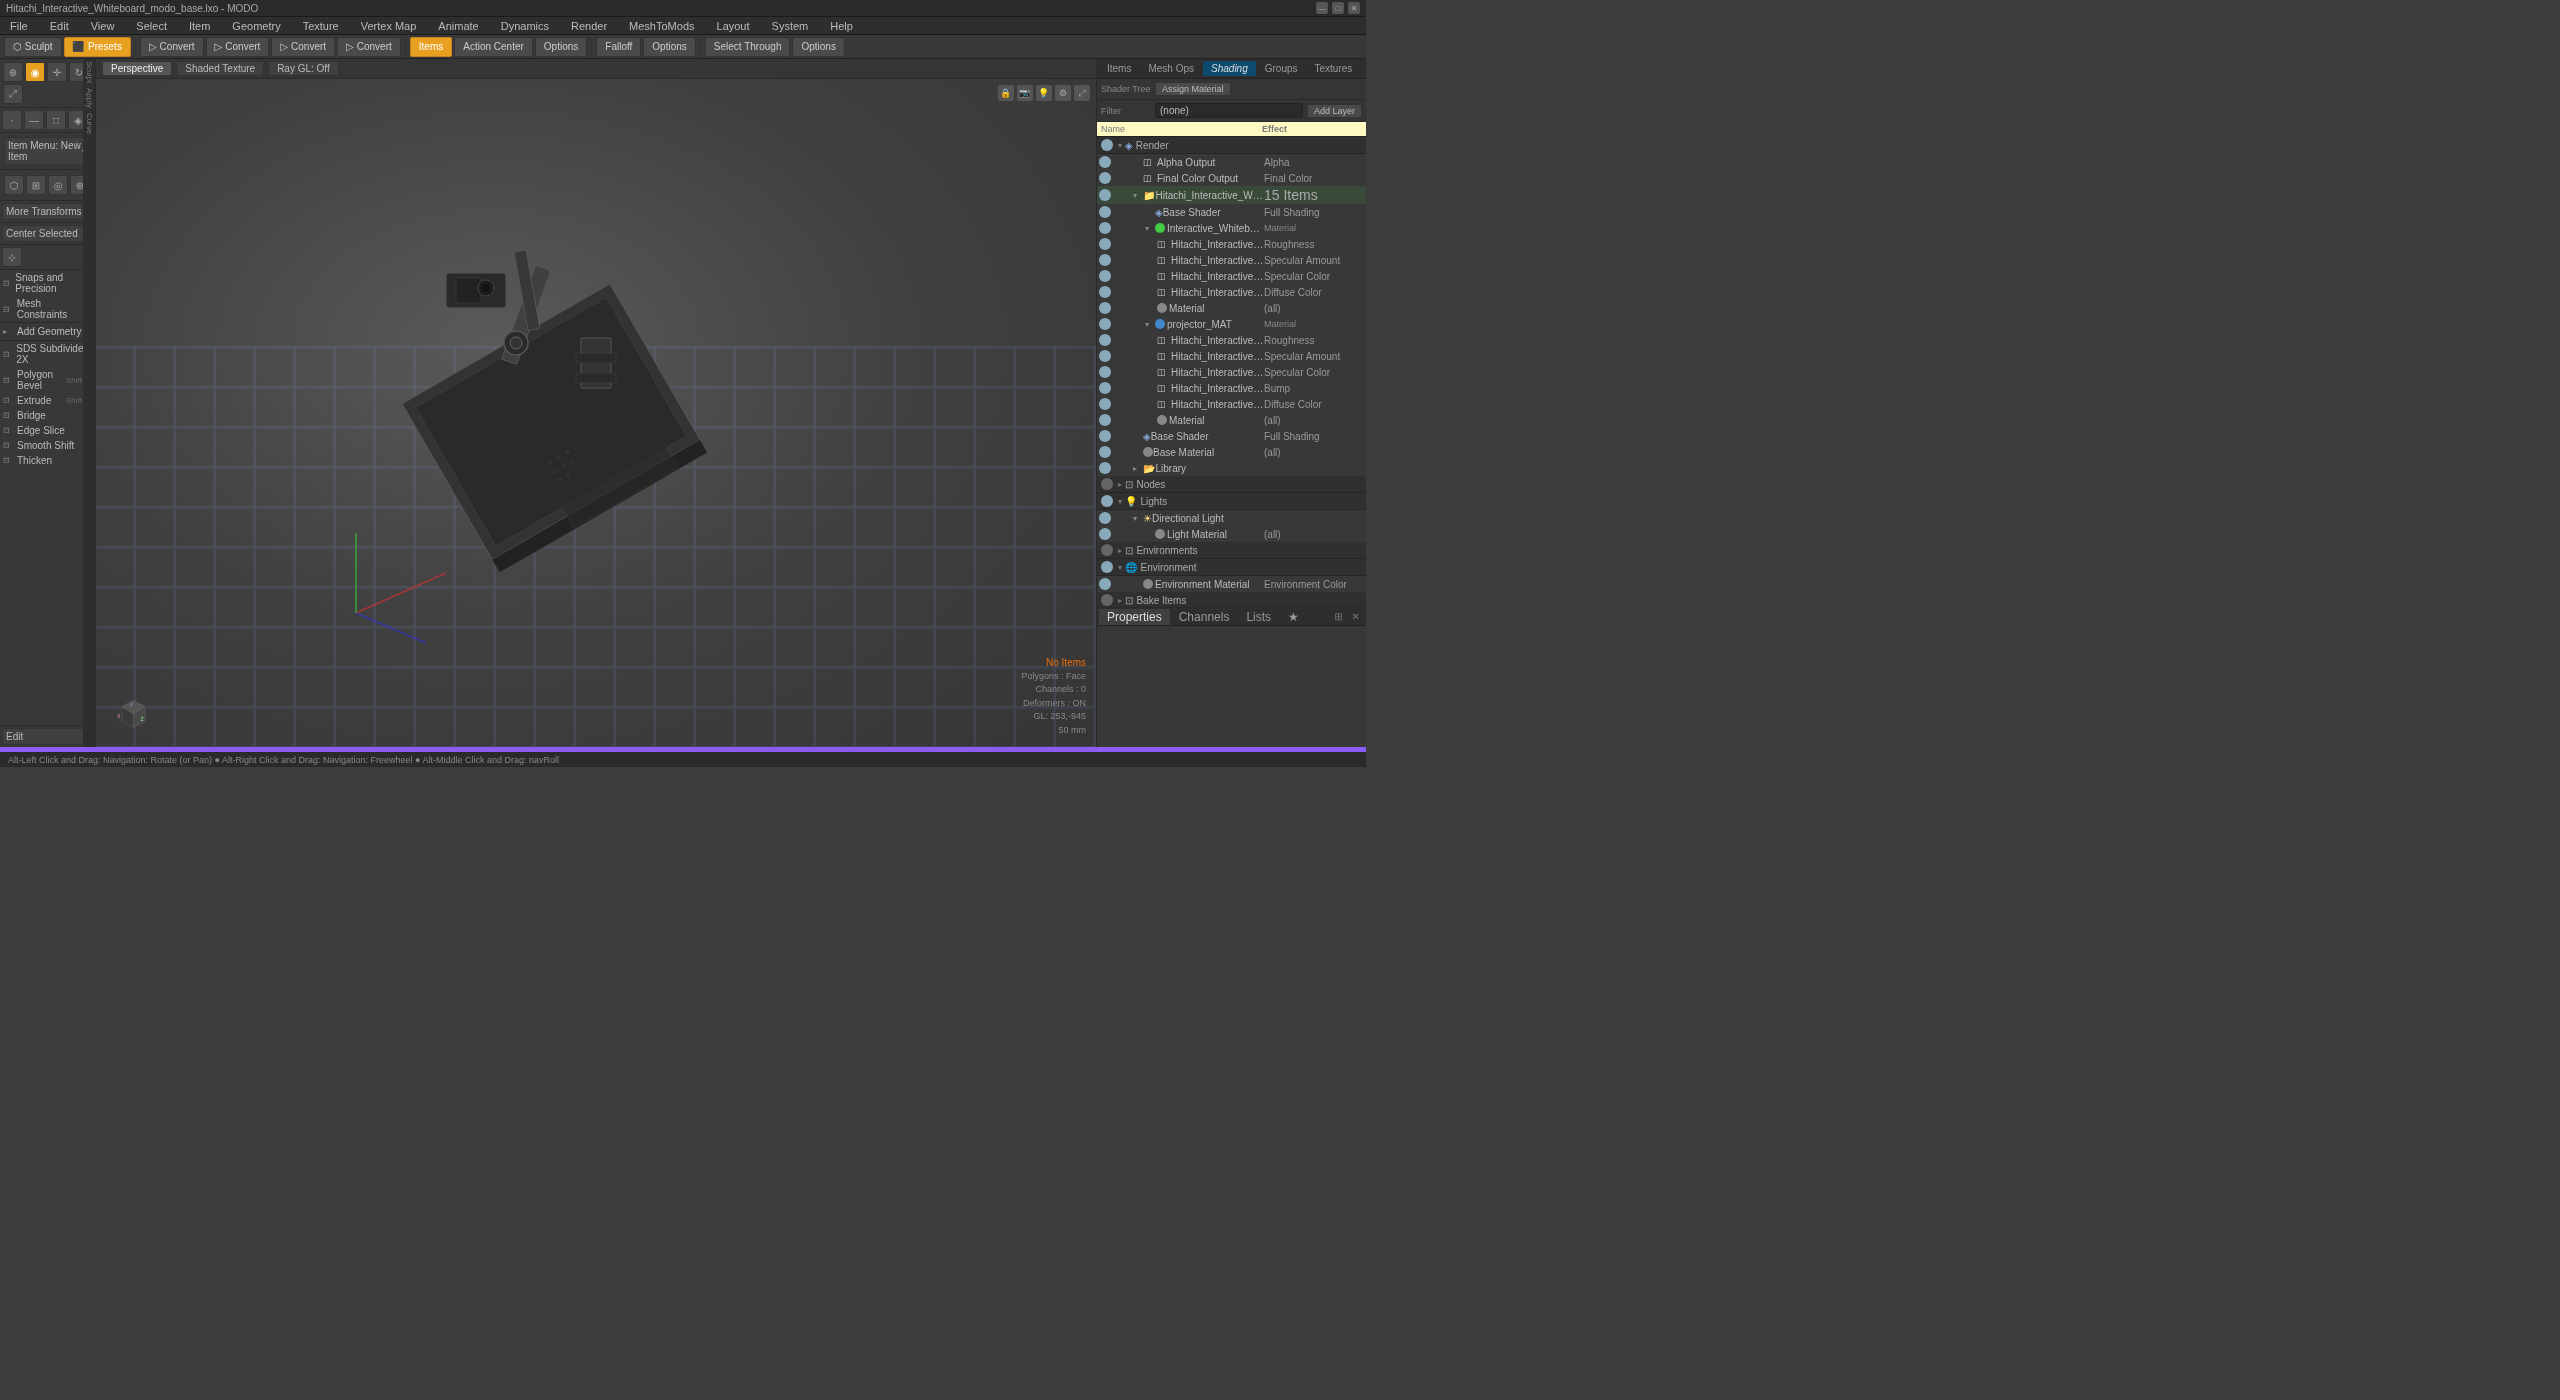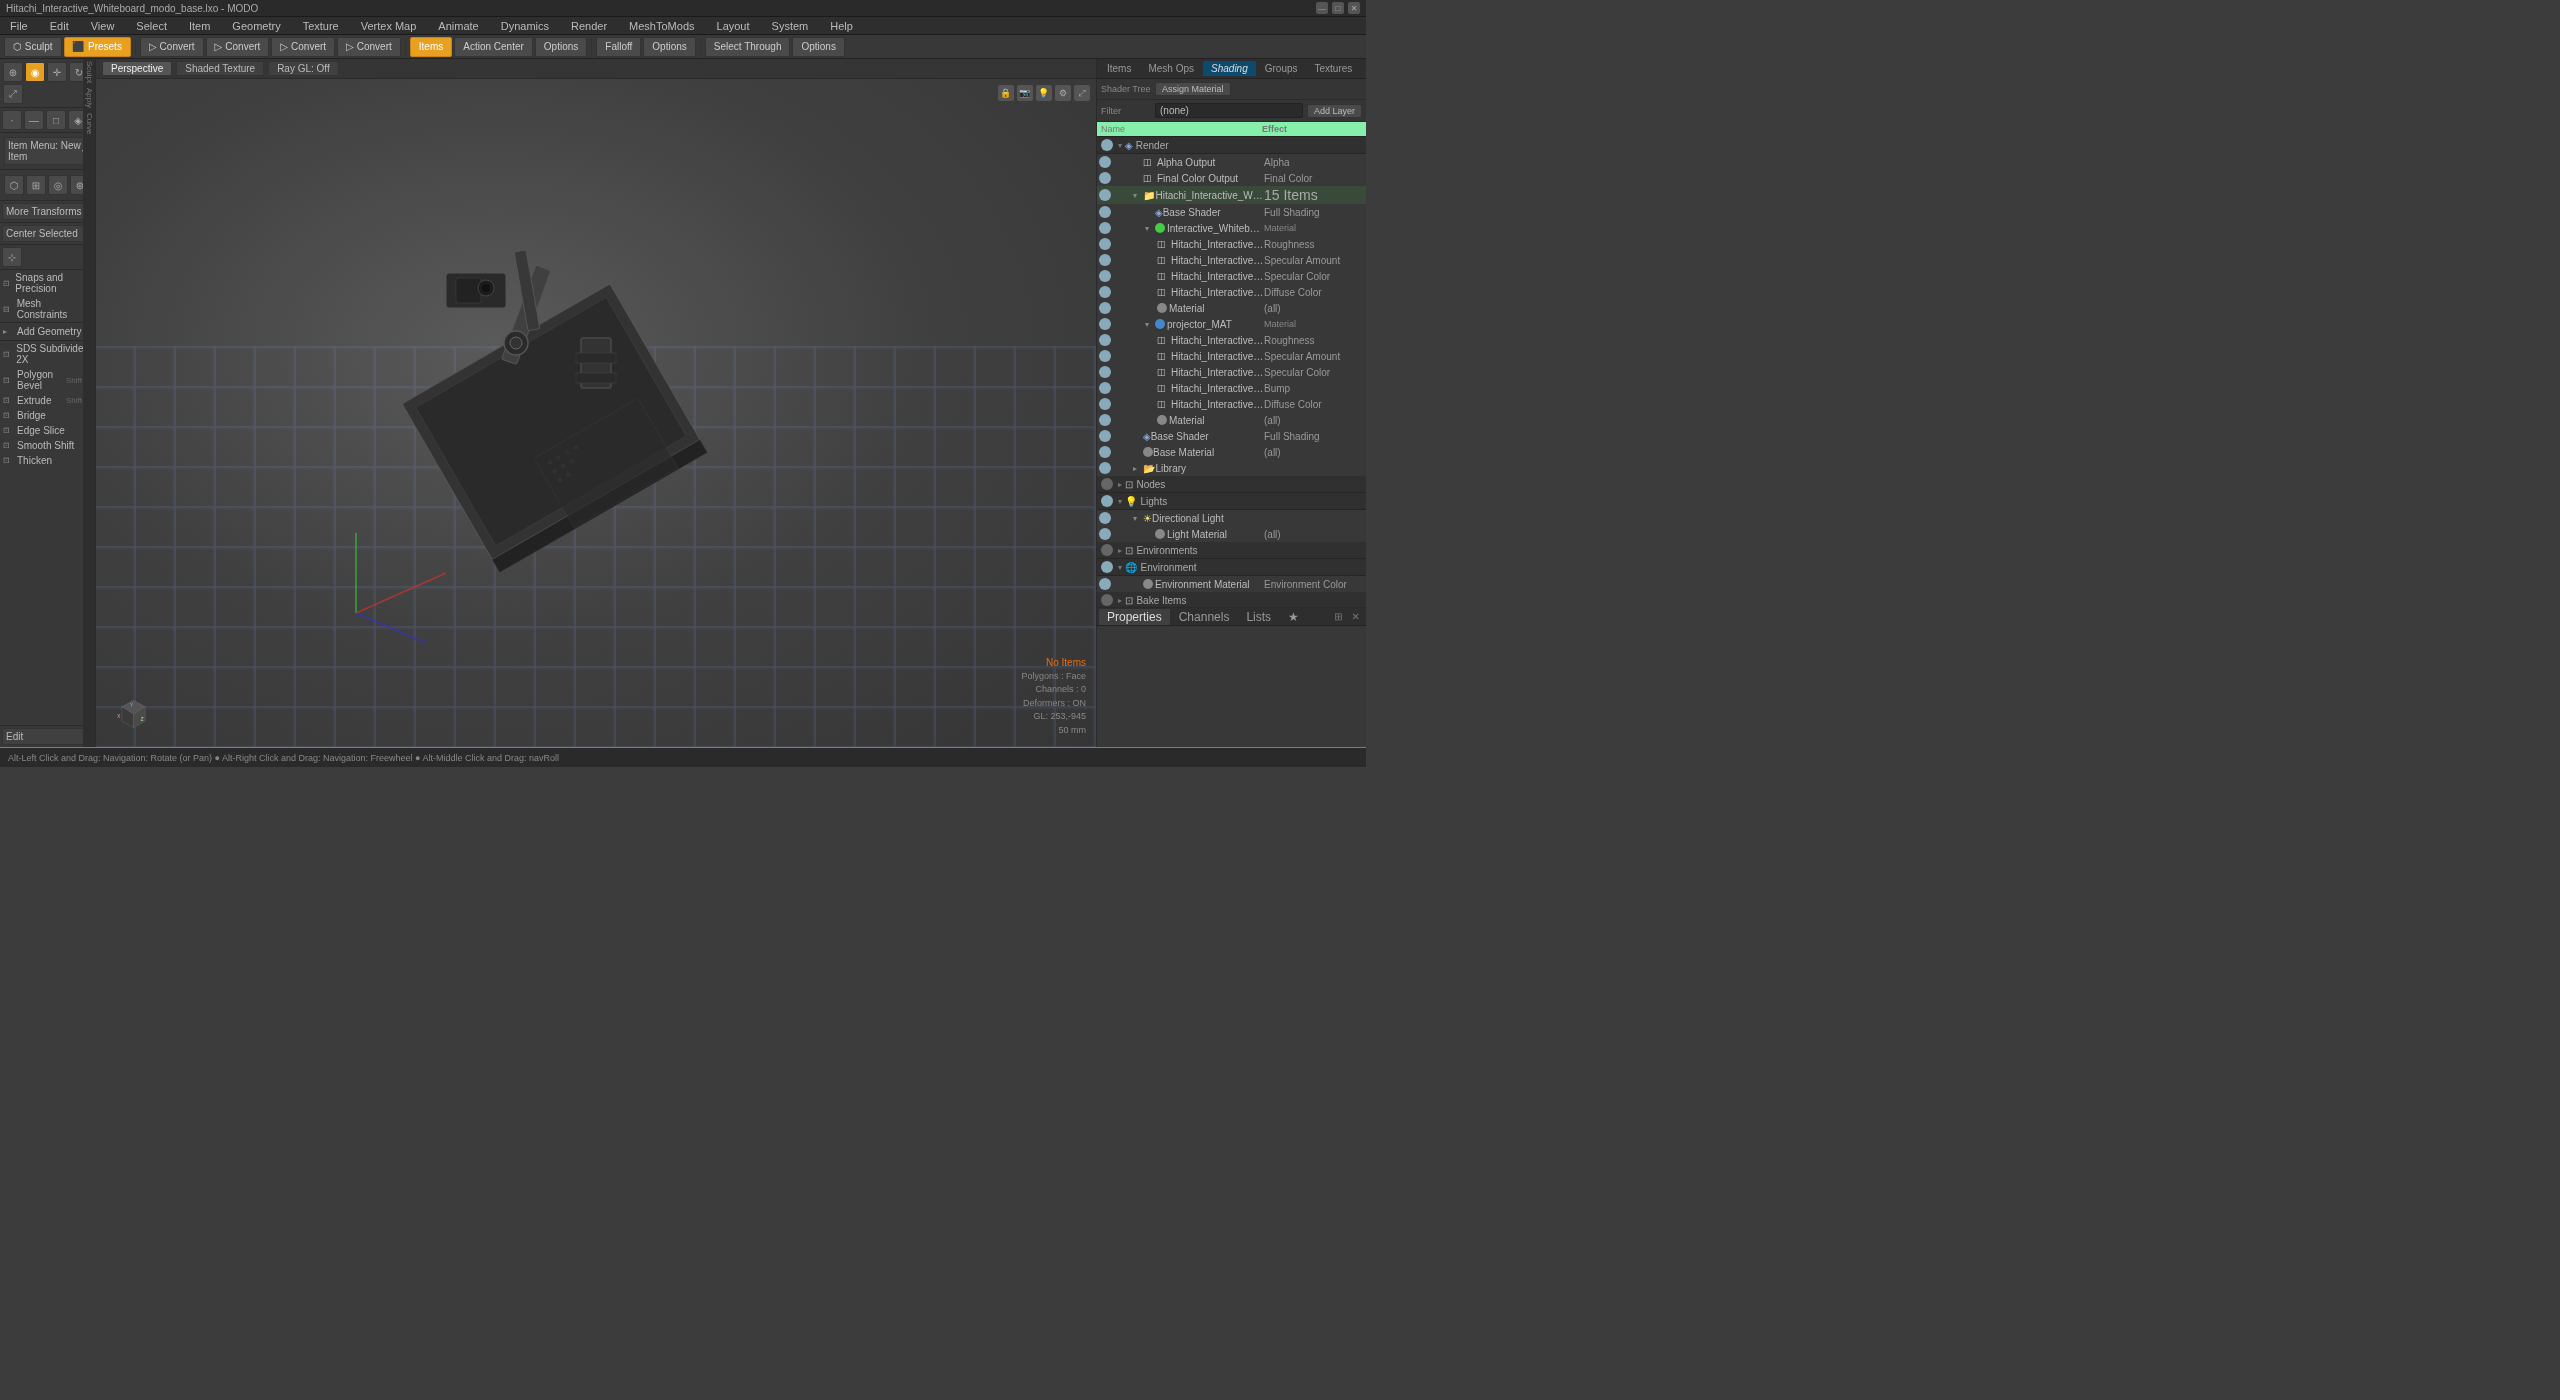--- a/index.html
+++ b/index.html
@@ -197,21 +197,21 @@
 
     
     #statusbar {
       height: 20px;
       background: #2a2a2a;
       display: flex;
       align-items: center;
       padding: 0 8px;
       font-size: 9px;
       color: #888;
-      border-top: 1px solid #8b5cf6;
+      border-top: 5px solid #8b5cf6;
     }
 
     
     #right-panel {
       width: 270px;
       background: #383838;
       border-left: 1px solid #2a2a2a;
       display: flex;
       flex-direction: column;
       font-size: 10px;
@@ -273,21 +273,21 @@
       border-radius: 2px;
       font-size: 9px;
       color: #bbb;
       cursor: pointer;
     }
 
     
     .tree-cols {
       display: flex;
       padding: 2px 4px;
-      background: #86efac;
+      background: #fef9c3;
       border-bottom: 1px solid #222;
       font-size: 9px;
       color: #777;
     }
     .tree-col-name { flex: 1; }
     .tree-col-effect { width: 100px; font-weight: bold; }
 
     
     .tree-row {
       display: flex;

